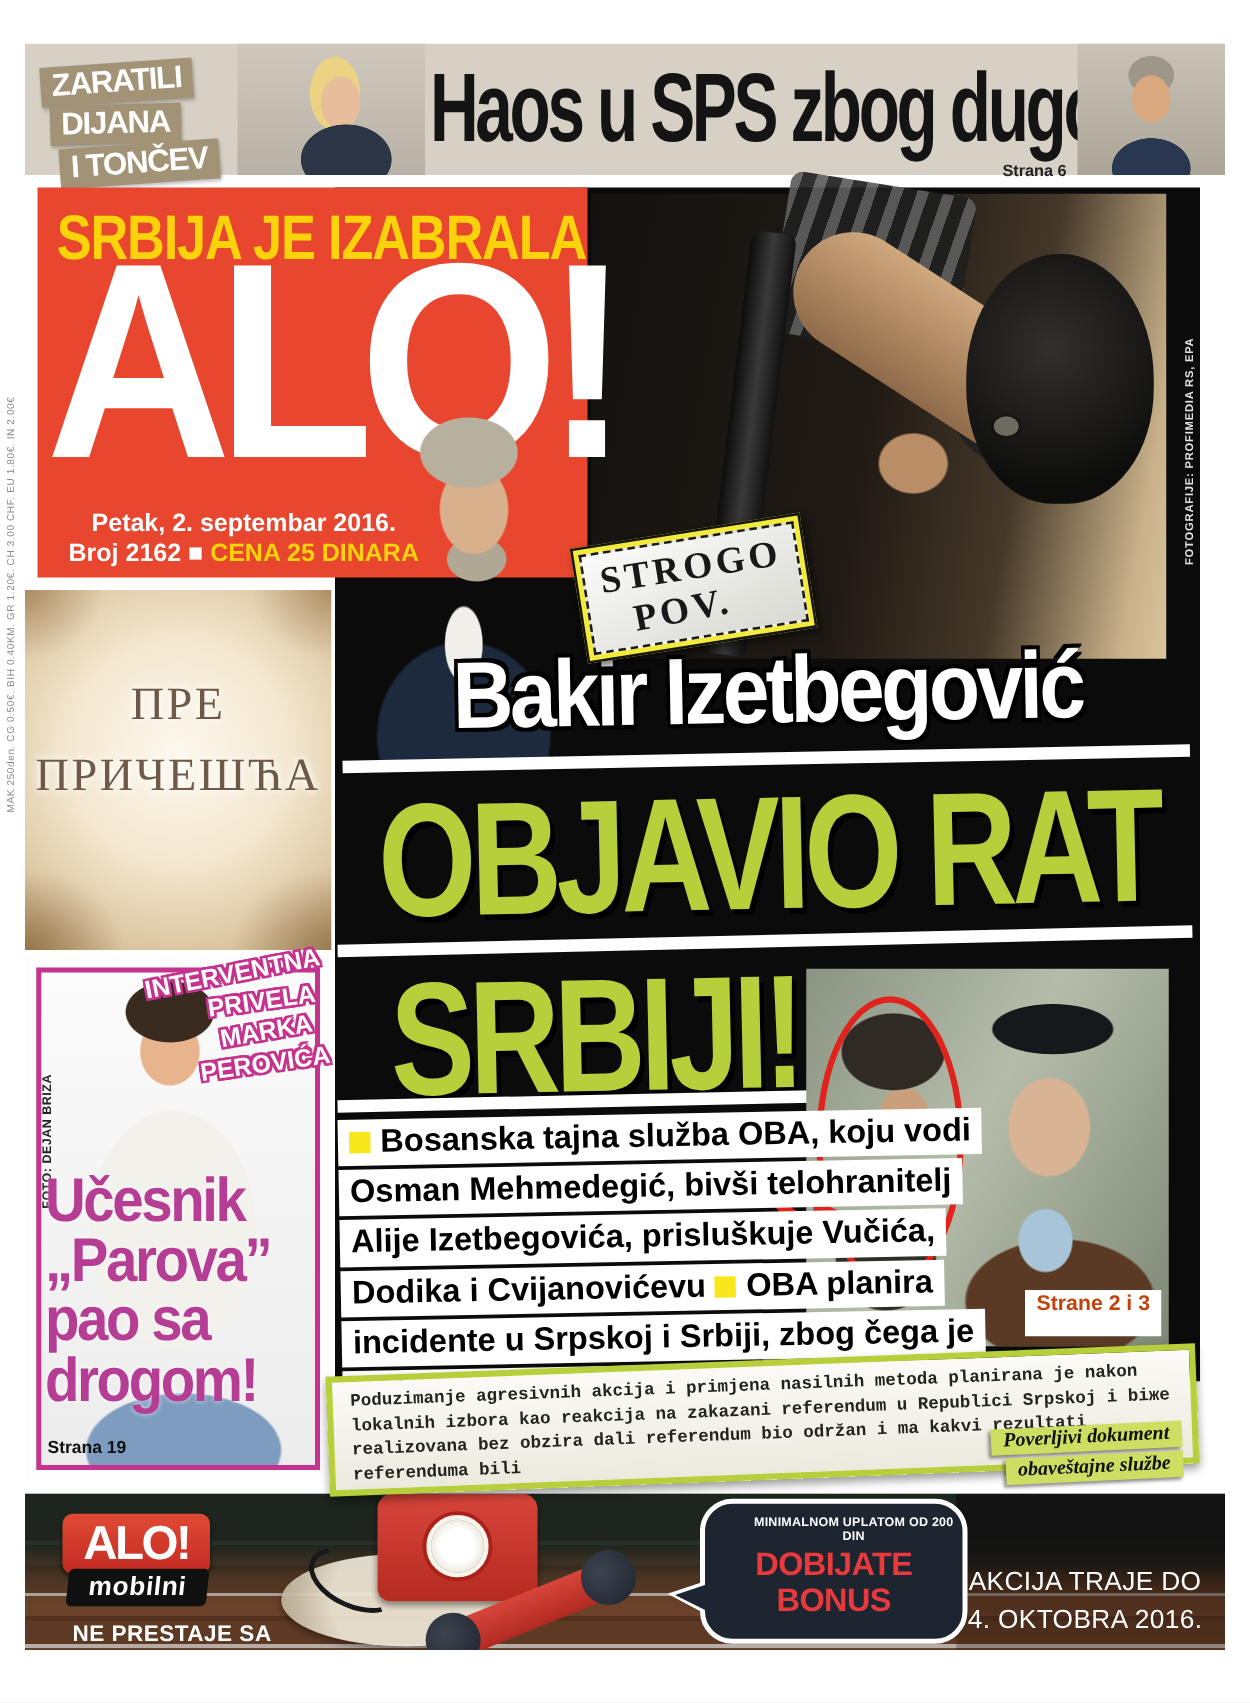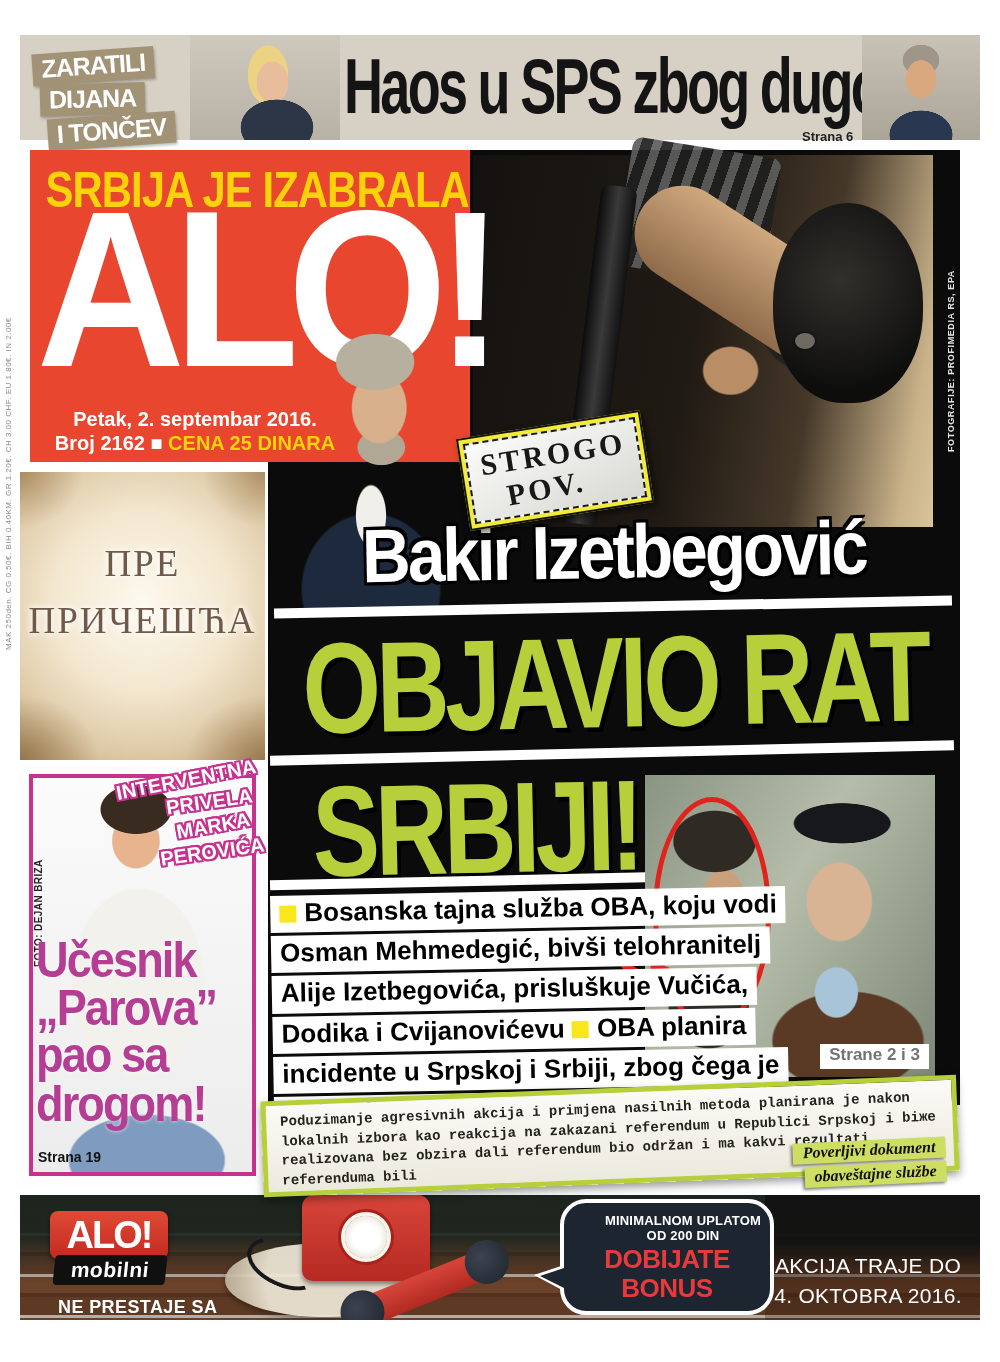--- a/index.html
+++ b/index.html
@@ -109,22 +109,22 @@
        radial-gradient(70px 52px at 24% 22%, #2f2a24 0 58%, transparent 60%),
        radial-gradient(34px 44px at 27% 40%, #caa07c 0 58%, transparent 61%),
        radial-gradient(66px 62px at 22% 78%, #2c2f26 0 60%, transparent 62%),
        radial-gradient(82px 34px at 68% 16%, #16181b 0 58%, transparent 60%),
        radial-gradient(55px 66px at 67% 42%, #d8b394 0 58%, transparent 61%),
        radial-gradient(36px 42px at 66% 72%, #a8c4d8 0 58%, transparent 62%),
        radial-gradient(120px 78px at 70% 88%, #5a3a24 0 62%, transparent 64%),
        linear-gradient(120deg,#8a9482,#b5bdaa 45%,#7e8876);}
   .red-ellipse{position:absolute;left:8px;top:22px;width:118px;height:232px;
      border:5px solid #e0231c;border-radius:50%;}
-  .twomen-caption{position:absolute;right:6px;bottom:8px;background:#fff;color:#737373;
-     font-weight:800;font-size:17px;padding:1px 9px 4px;}
+  .twomen-caption{position:absolute;right:6px;bottom:8px;background:#fff;color:#c2410c;
+     font-weight:800;font-size:17px;padding:1px 9px 16px;}
 
   
   .doc{position:absolute;left:262px;top:1088px;width:696px;height:96px;z-index:7;
      transform:rotate(-2.2deg);background:linear-gradient(180deg,#fbfaf6,#eceade);
      border:5px solid #b6cf3b;box-shadow:0 4px 8px rgba(0,0,0,.4);padding:7px 14px;}
   .doc p{margin:0;font-family:"Liberation Mono",monospace;font-size:14px;font-weight:700;
      color:#23231f;line-height:1.4;white-space:nowrap;}
   .doc-labels{position:absolute;right:8px;bottom:-16px;text-align:right;transform:rotate(-.5deg);}
   .doc-labels span{display:block;width:max-content;margin:3px 0 0 auto;background:#cede62;
      color:#10100c;font-family:"Liberation Serif",serif;font-style:italic;font-weight:800;
@@ -201,21 +201,21 @@
   .phone-handset::after{right:-14px;}
   .phone-cord{position:absolute;left:225px;top:46px;width:78px;height:46px;border:4px solid #17181a;
      border-color:transparent transparent #17181a #17181a;border-radius:50%;transform:rotate(24deg);}
   .bubble{position:absolute;left:540px;top:4px;width:214px;height:116px;background:#1d2530;
      border:4px solid #fff;border-radius:26px;z-index:5;text-align:center;padding-top:10px;}
   .bubble-tail{position:absolute;left:-30px;top:62px;width:0;height:0;
      border-top:10px solid transparent;border-bottom:16px solid transparent;
      border-right:30px solid #fff;}
   .bubble-tail::after{content:"";position:absolute;left:6px;top:-7px;width:0;height:0;
      border-top:8px solid transparent;border-bottom:12px solid transparent;border-right:24px solid #1d2530;}
-  .bubble .b1{color:#fff;font-weight:800;font-size:13px;letter-spacing:.2px;padding-left:32px;}
+  .bubble .b1{color:#fff;font-weight:800;font-size:10px;letter-spacing:.2px;padding-left:32px;}
   .bubble .b2{color:#e8393d;font-weight:800;font-size:26px;letter-spacing:-.5px;line-height:1.1;margin-top:2px;}
   .bubble .b3{color:#e8393d;font-weight:800;font-size:26px;letter-spacing:-.5px;line-height:1.05;margin-top:28px;}
   .ad-right{position:absolute;right:12px;top:56px;width:200px;text-align:center;color:#fff;
      font-weight:400;font-size:21px;line-height:1.45;letter-spacing:.3px;z-index:5;white-space:nowrap;}
 
   
   .bakir{position:absolute;left:268px;top:328px;width:206px;height:284px;z-index:4;
      background:
        radial-gradient(64px 46px at 52% 12%, #b8b09e 0 60%, transparent 62%),
        radial-gradient(46px 60px at 54% 28%, #d9b08c 0 58%, transparent 61%),

